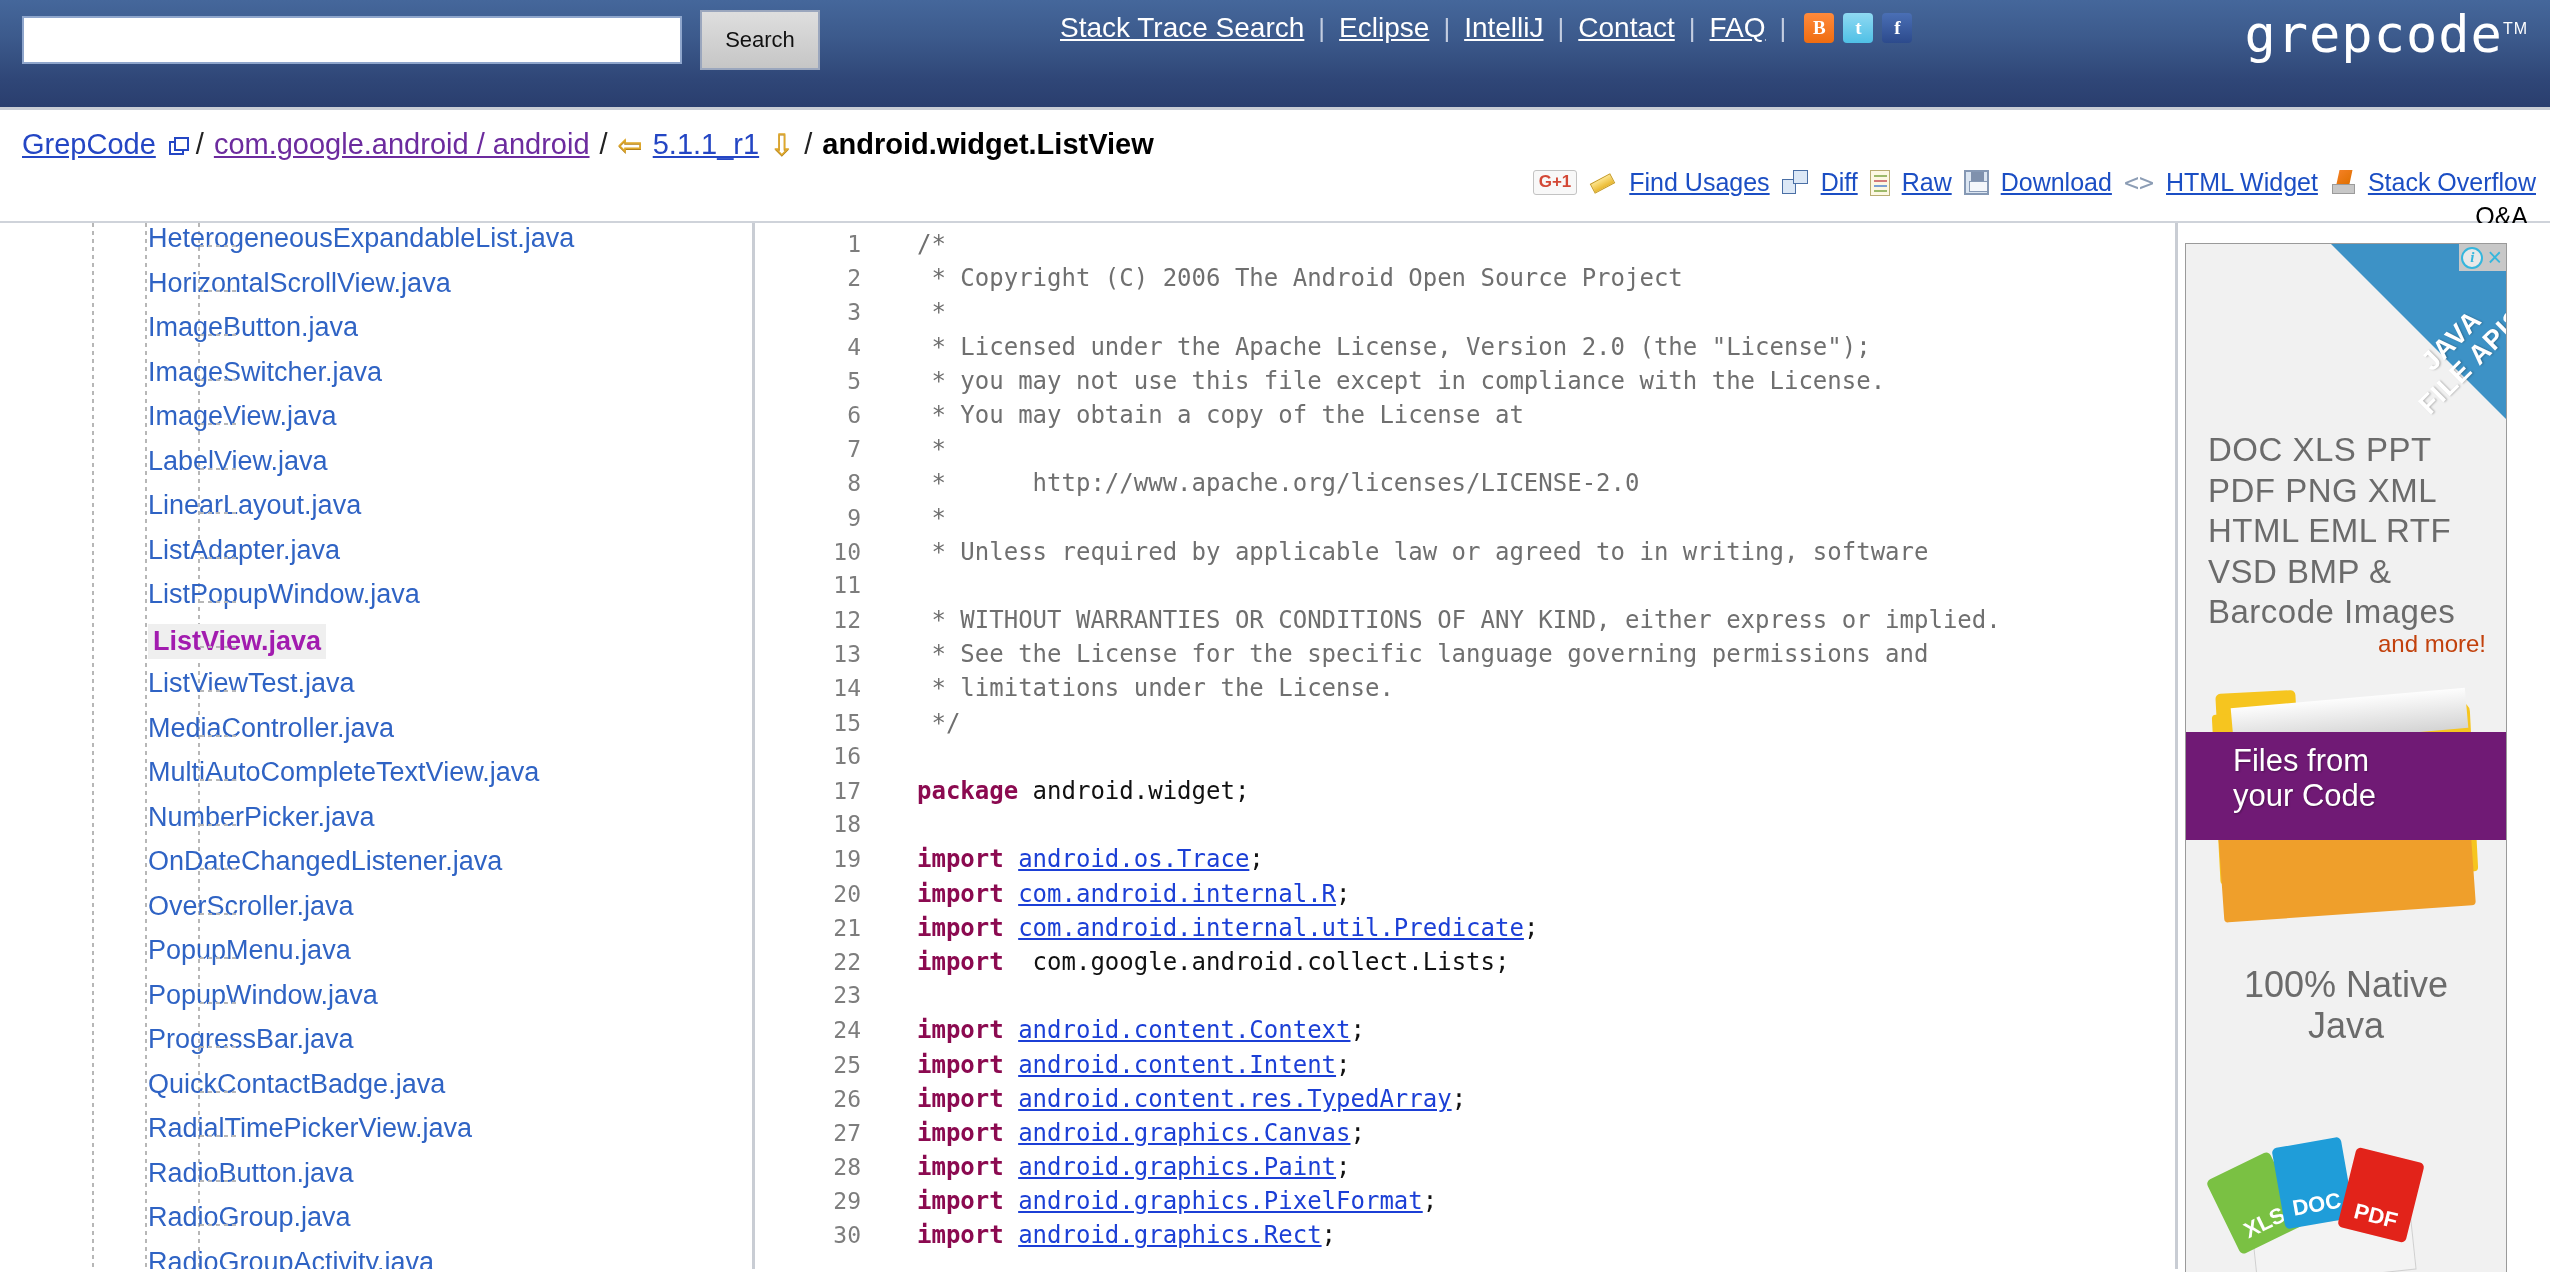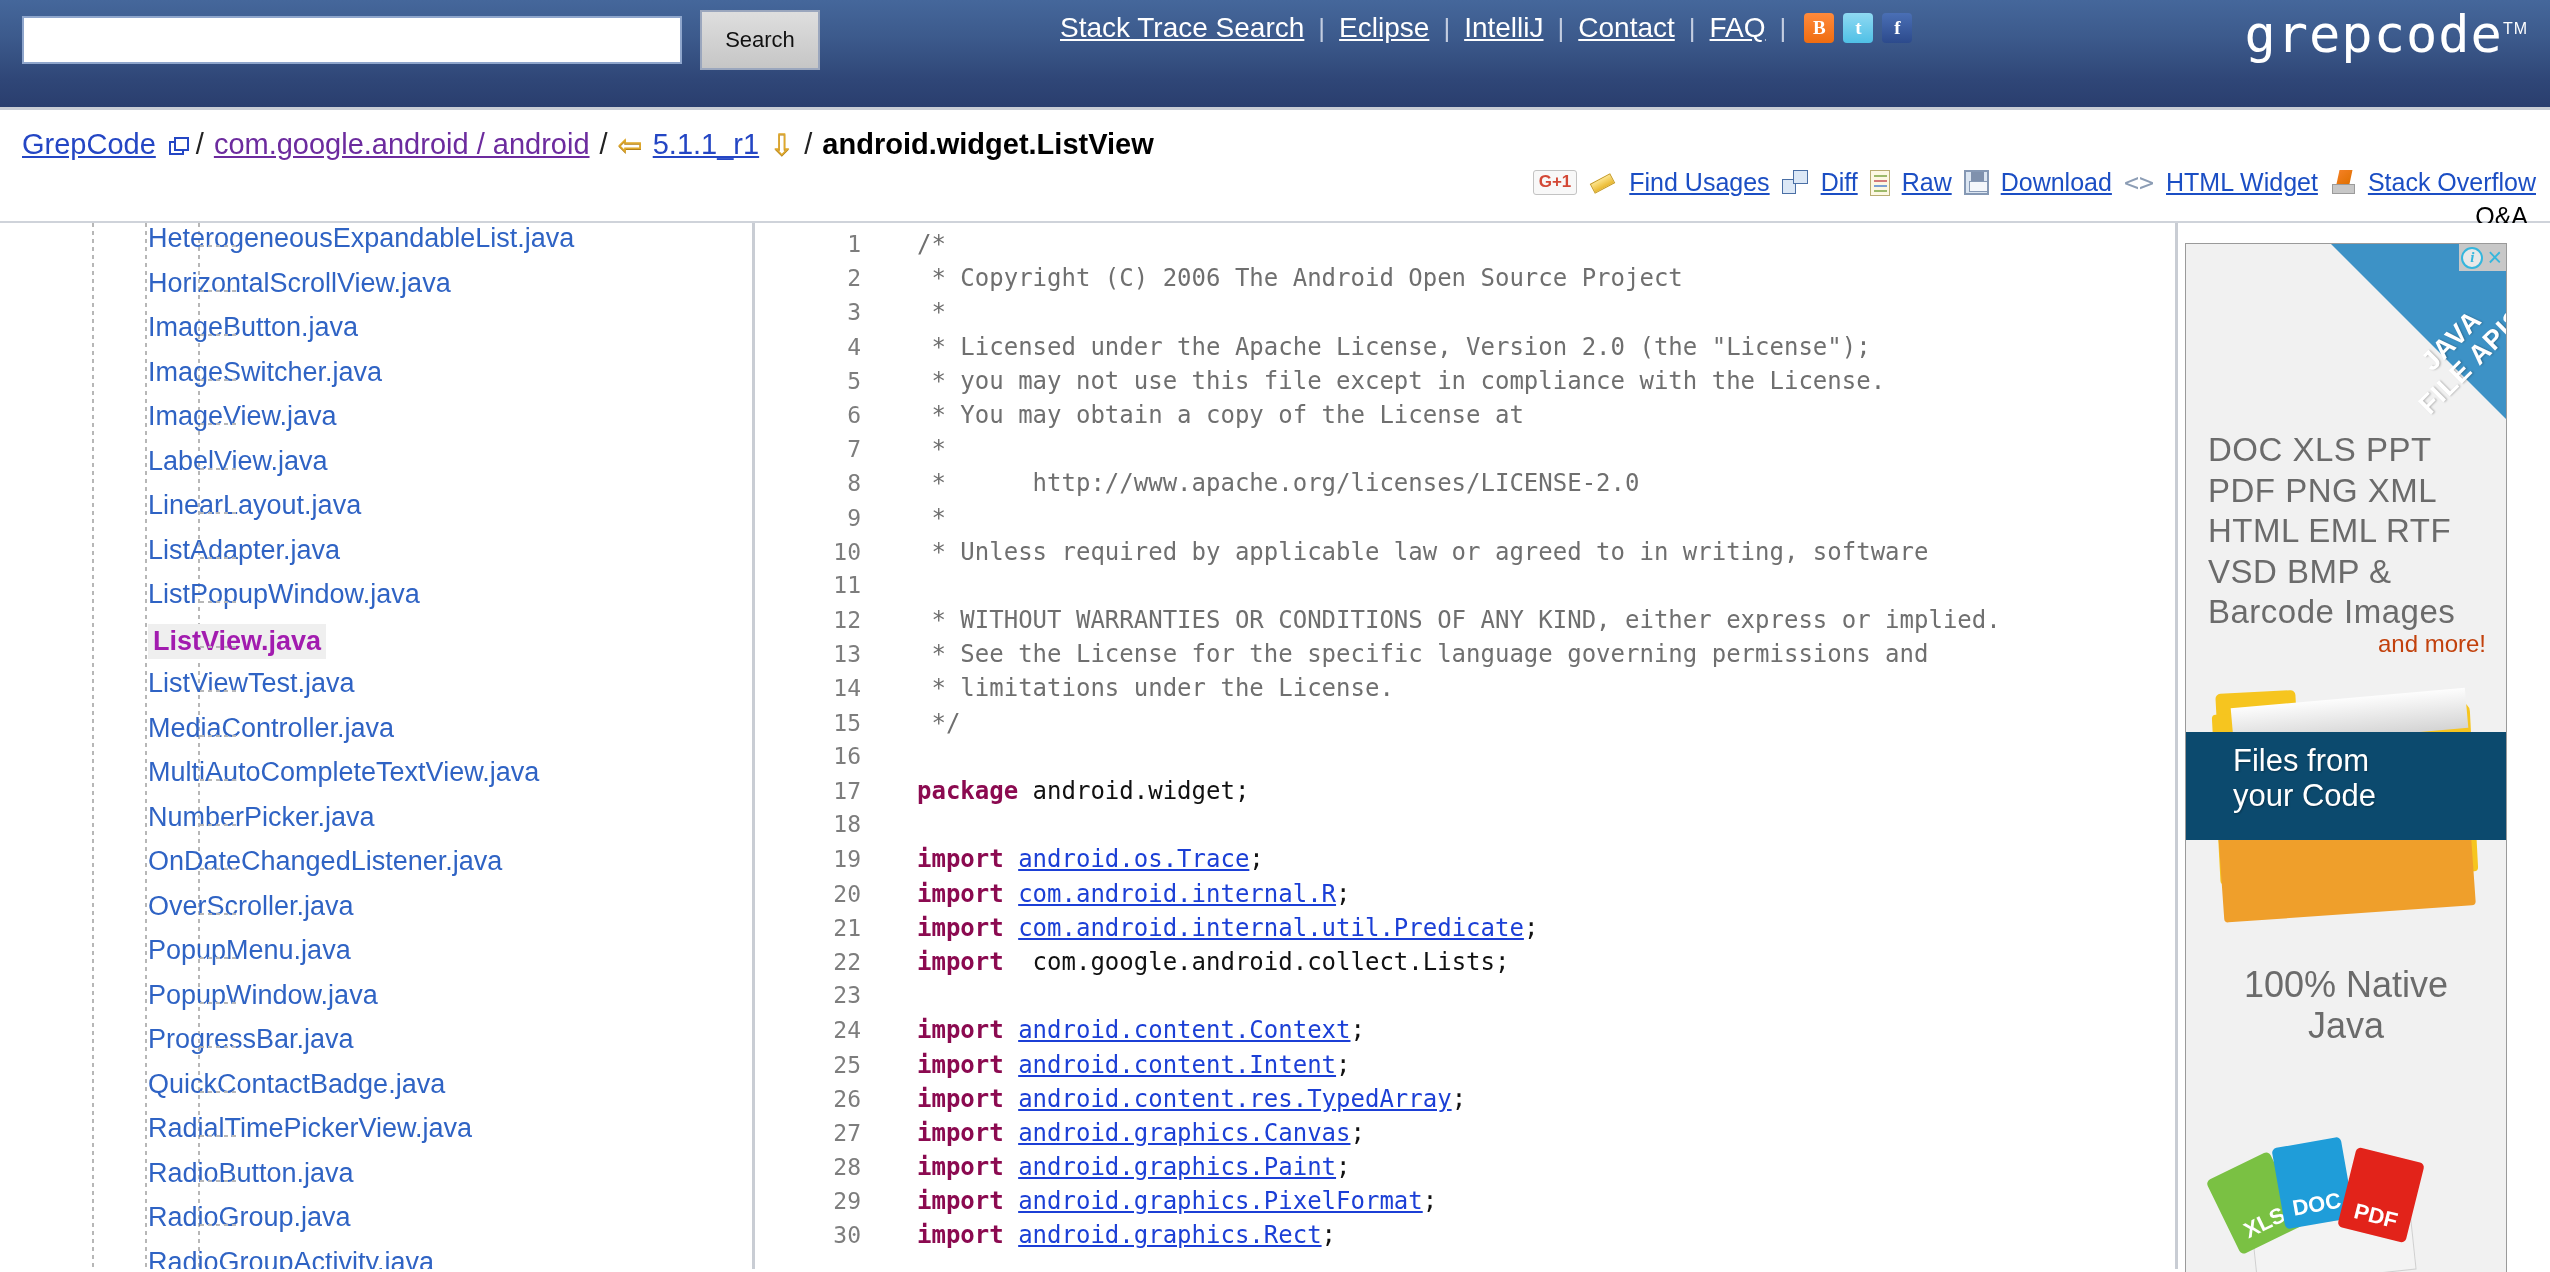--- a/index.html
+++ b/index.html
@@ -351,21 +351,21 @@
   .folder-front {
     position: absolute; left: 16px; top: 110px;
     width: 252px; height: 120px;
     background: #ef9f2b;
     transform: rotate(-4deg);
     border-radius: 4px;
   }
   .ad-banner {
     position: absolute; left: 0; top: 488px;
     width: 100%; height: 108px;
-    background: #0c4a6e;
+    background: #701a75;
     color: #ffffff;
     font-size: 31px;
     line-height: 1.12;
     padding: 12px 0 0 47px;
     text-shadow: 1px 1px 2px rgba(0,0,0,.3);
     z-index: 3;
   }
   .ad-native {
     position: absolute; left: 0; top: 720px;
     width: 100%;

